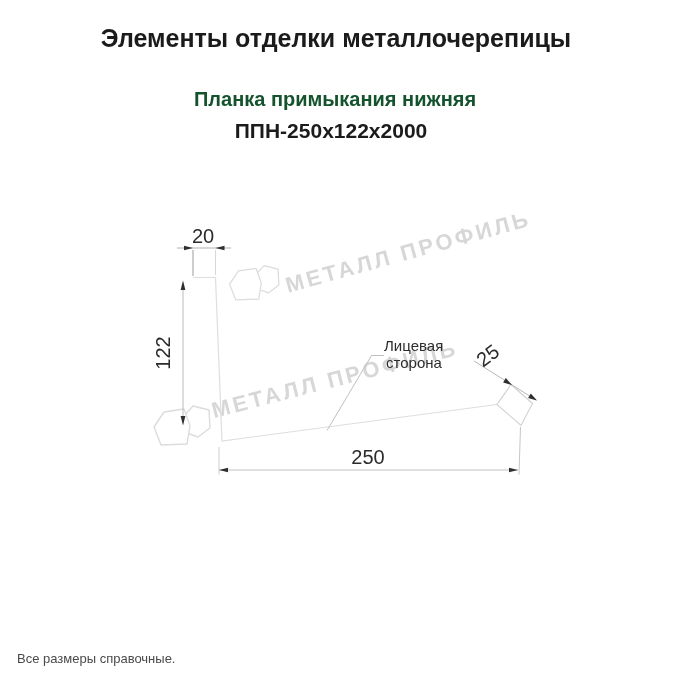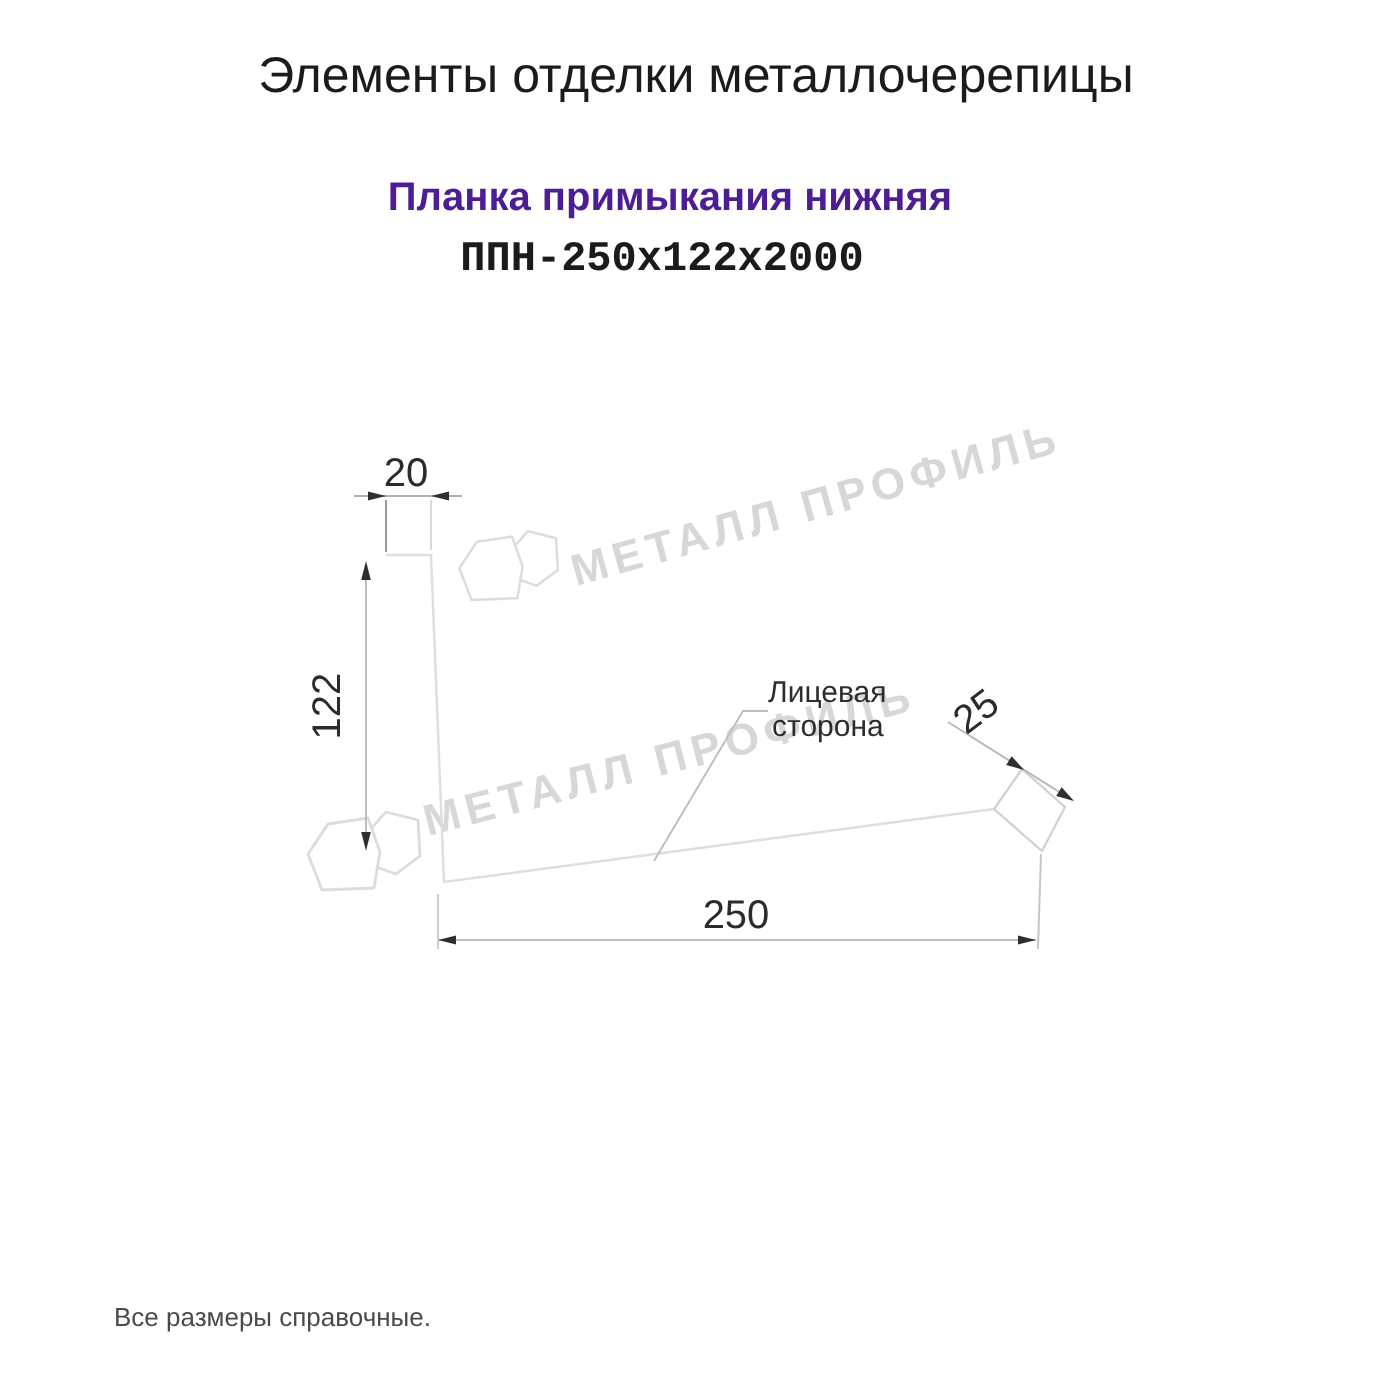--- a/index.html
+++ b/index.html
@@ -1,39 +1,39 @@
 <!DOCTYPE html>
 <html><head>
 <meta charset="utf-8">
 <style>
   html,body{margin:0;padding:0;background:#ffffff;}
   #stage{
     position:relative;width:700px;height:700px;background:#ffffff;overflow:hidden;
     font-family:"Liberation Sans", sans-serif;
   }
   .title{
-    position:absolute;top:24px;left:12px;width:672px;text-align:center;
-    font-size:25px;font-weight:normal;color:#1b1b1b;letter-spacing:0px;
+    position:absolute;top:24px;left:0;width:672px;text-align:center;
+    font-size:25px;font-weight:bold;color:#1b1b1b;letter-spacing:0px;
   }
   .subtitle{
     position:absolute;top:88px;left:0;width:670px;text-align:center;
-    font-size:20px;font-weight:bold;color:#4c1d95;
+    font-size:20px;font-weight:bold;color:#14532d;
   }
   .model{
     position:absolute;top:119px;left:0;width:662px;text-align:center;
-    font-size:21px;font-weight:bold;color:#1b1b1b;font-family:Liberation Mono, monospace;
+    font-size:21px;font-weight:bold;color:#1b1b1b;
   }
   svg{position:absolute;left:0;top:0;}
   .dim-text{font-size:20px;fill:#2b2b2b;}
   .label-text{font-size:15px;fill:#2d2d2d;}
   .wm-text{font-size:22px;font-weight:bold;letter-spacing:3px;fill:#d7d7d7;}
   .footer-note{
     position:absolute;left:17px;color:#4a4a4a;font-size:13px;line-height:18px;
   }
-  .note1{top:650px;margin-left:40px;}
+  .note1{top:650px;}
   .note2{top:668px;}
 </style>
 </head>
 <body>
 
 <div id="stage">
 
   <div class="title">Элементы отделки металлочерепицы</div>
   <div class="subtitle">Планка примыкания нижняя</div>
   <div class="model">ППН-250x122x2000</div>

